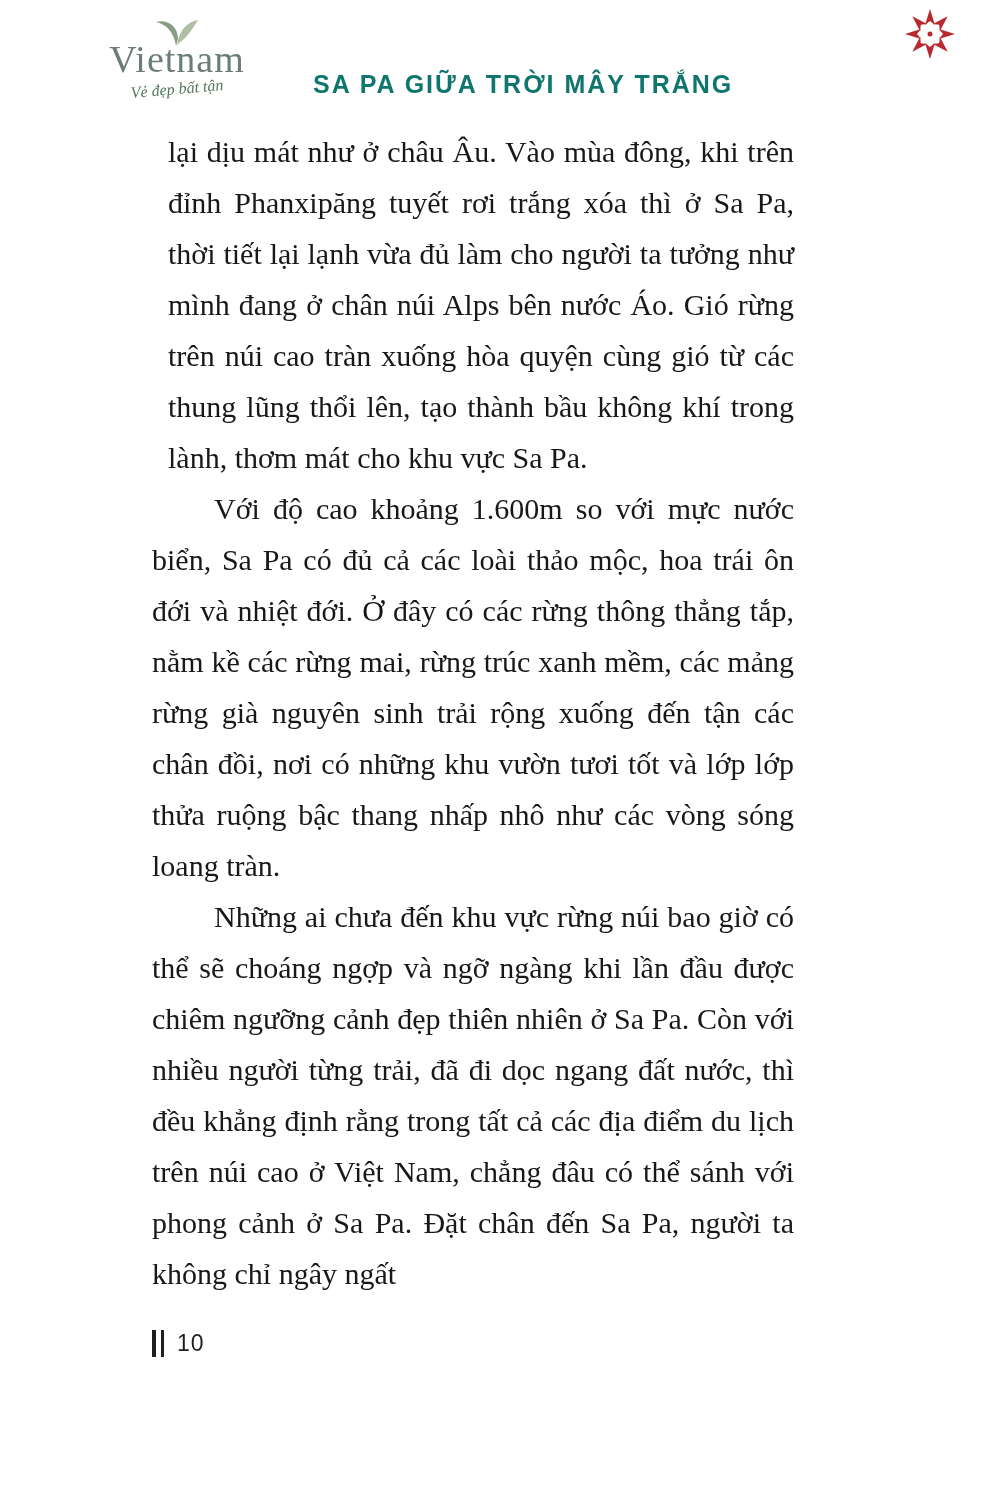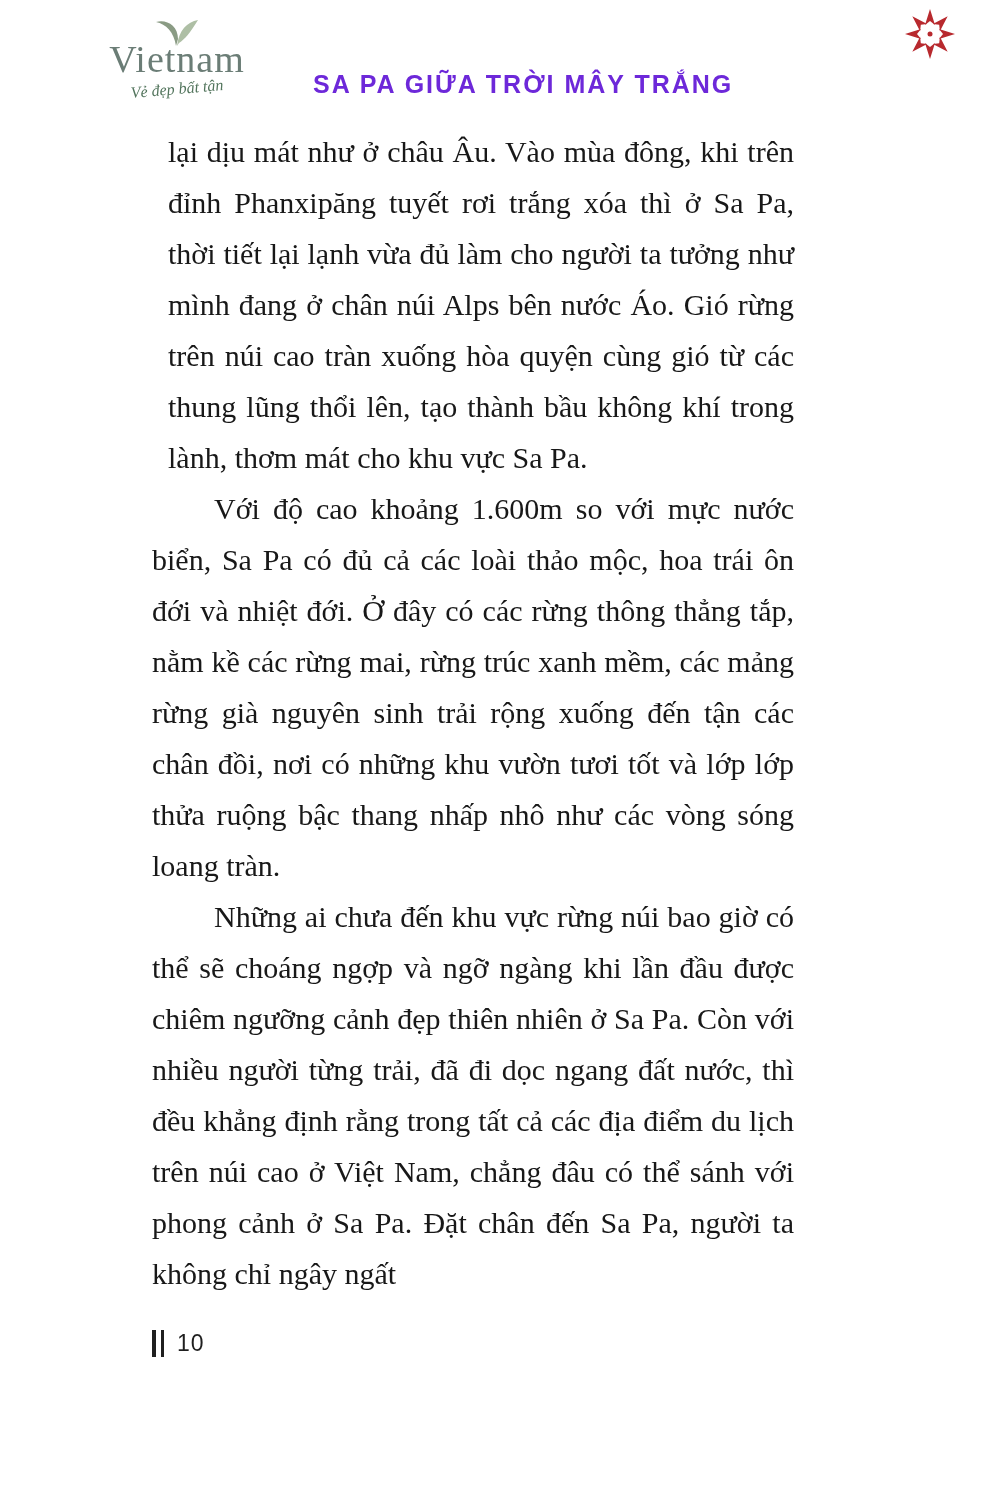--- a/index.html
+++ b/index.html
@@ -32,21 +32,21 @@
   }
 
   .chapter-title {
     position: absolute;
     left: 313px;
     top: 70px;
     font-family: "Liberation Sans", sans-serif;
     font-weight: 700;
     font-size: 25px;
     letter-spacing: 2px;
-    color: #6d28d9;
+    color: #0f766e;
     white-space: nowrap;
   }
 
   .ornament { position: absolute; right: 42px; top: 6px; }
 
   
   .body-text {
     position: absolute;
     left: 152px;
     top: 126px;

